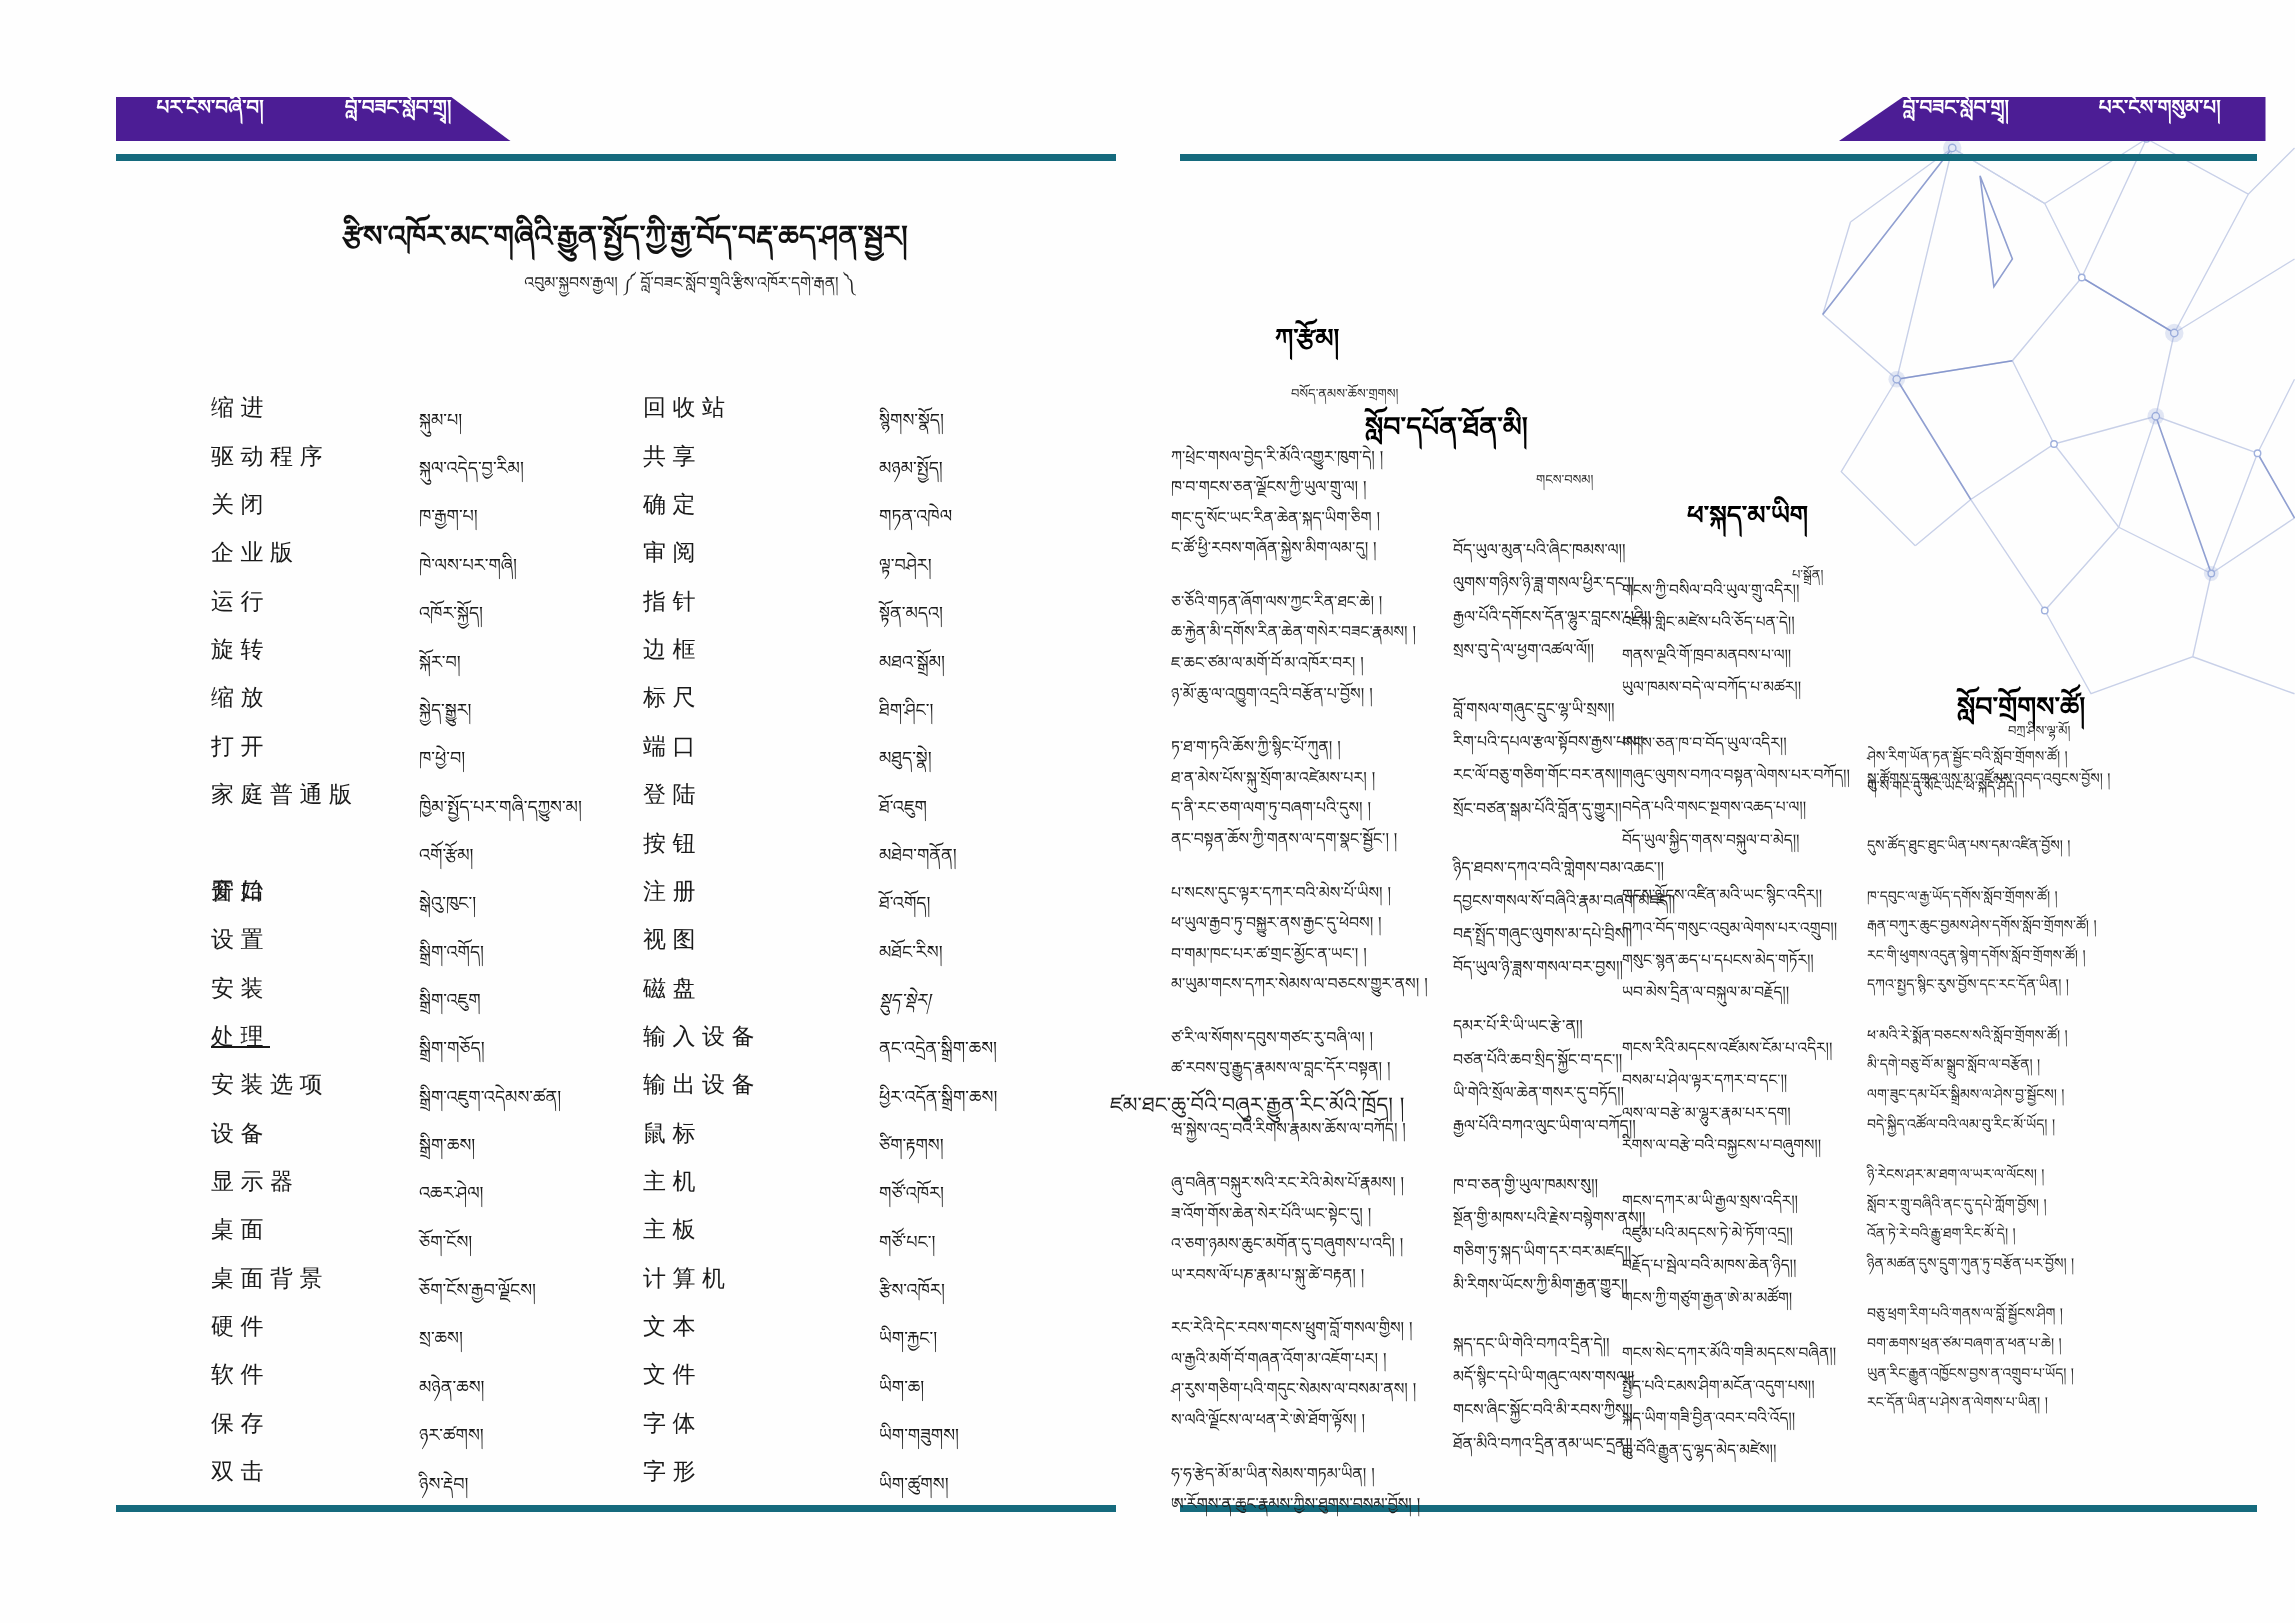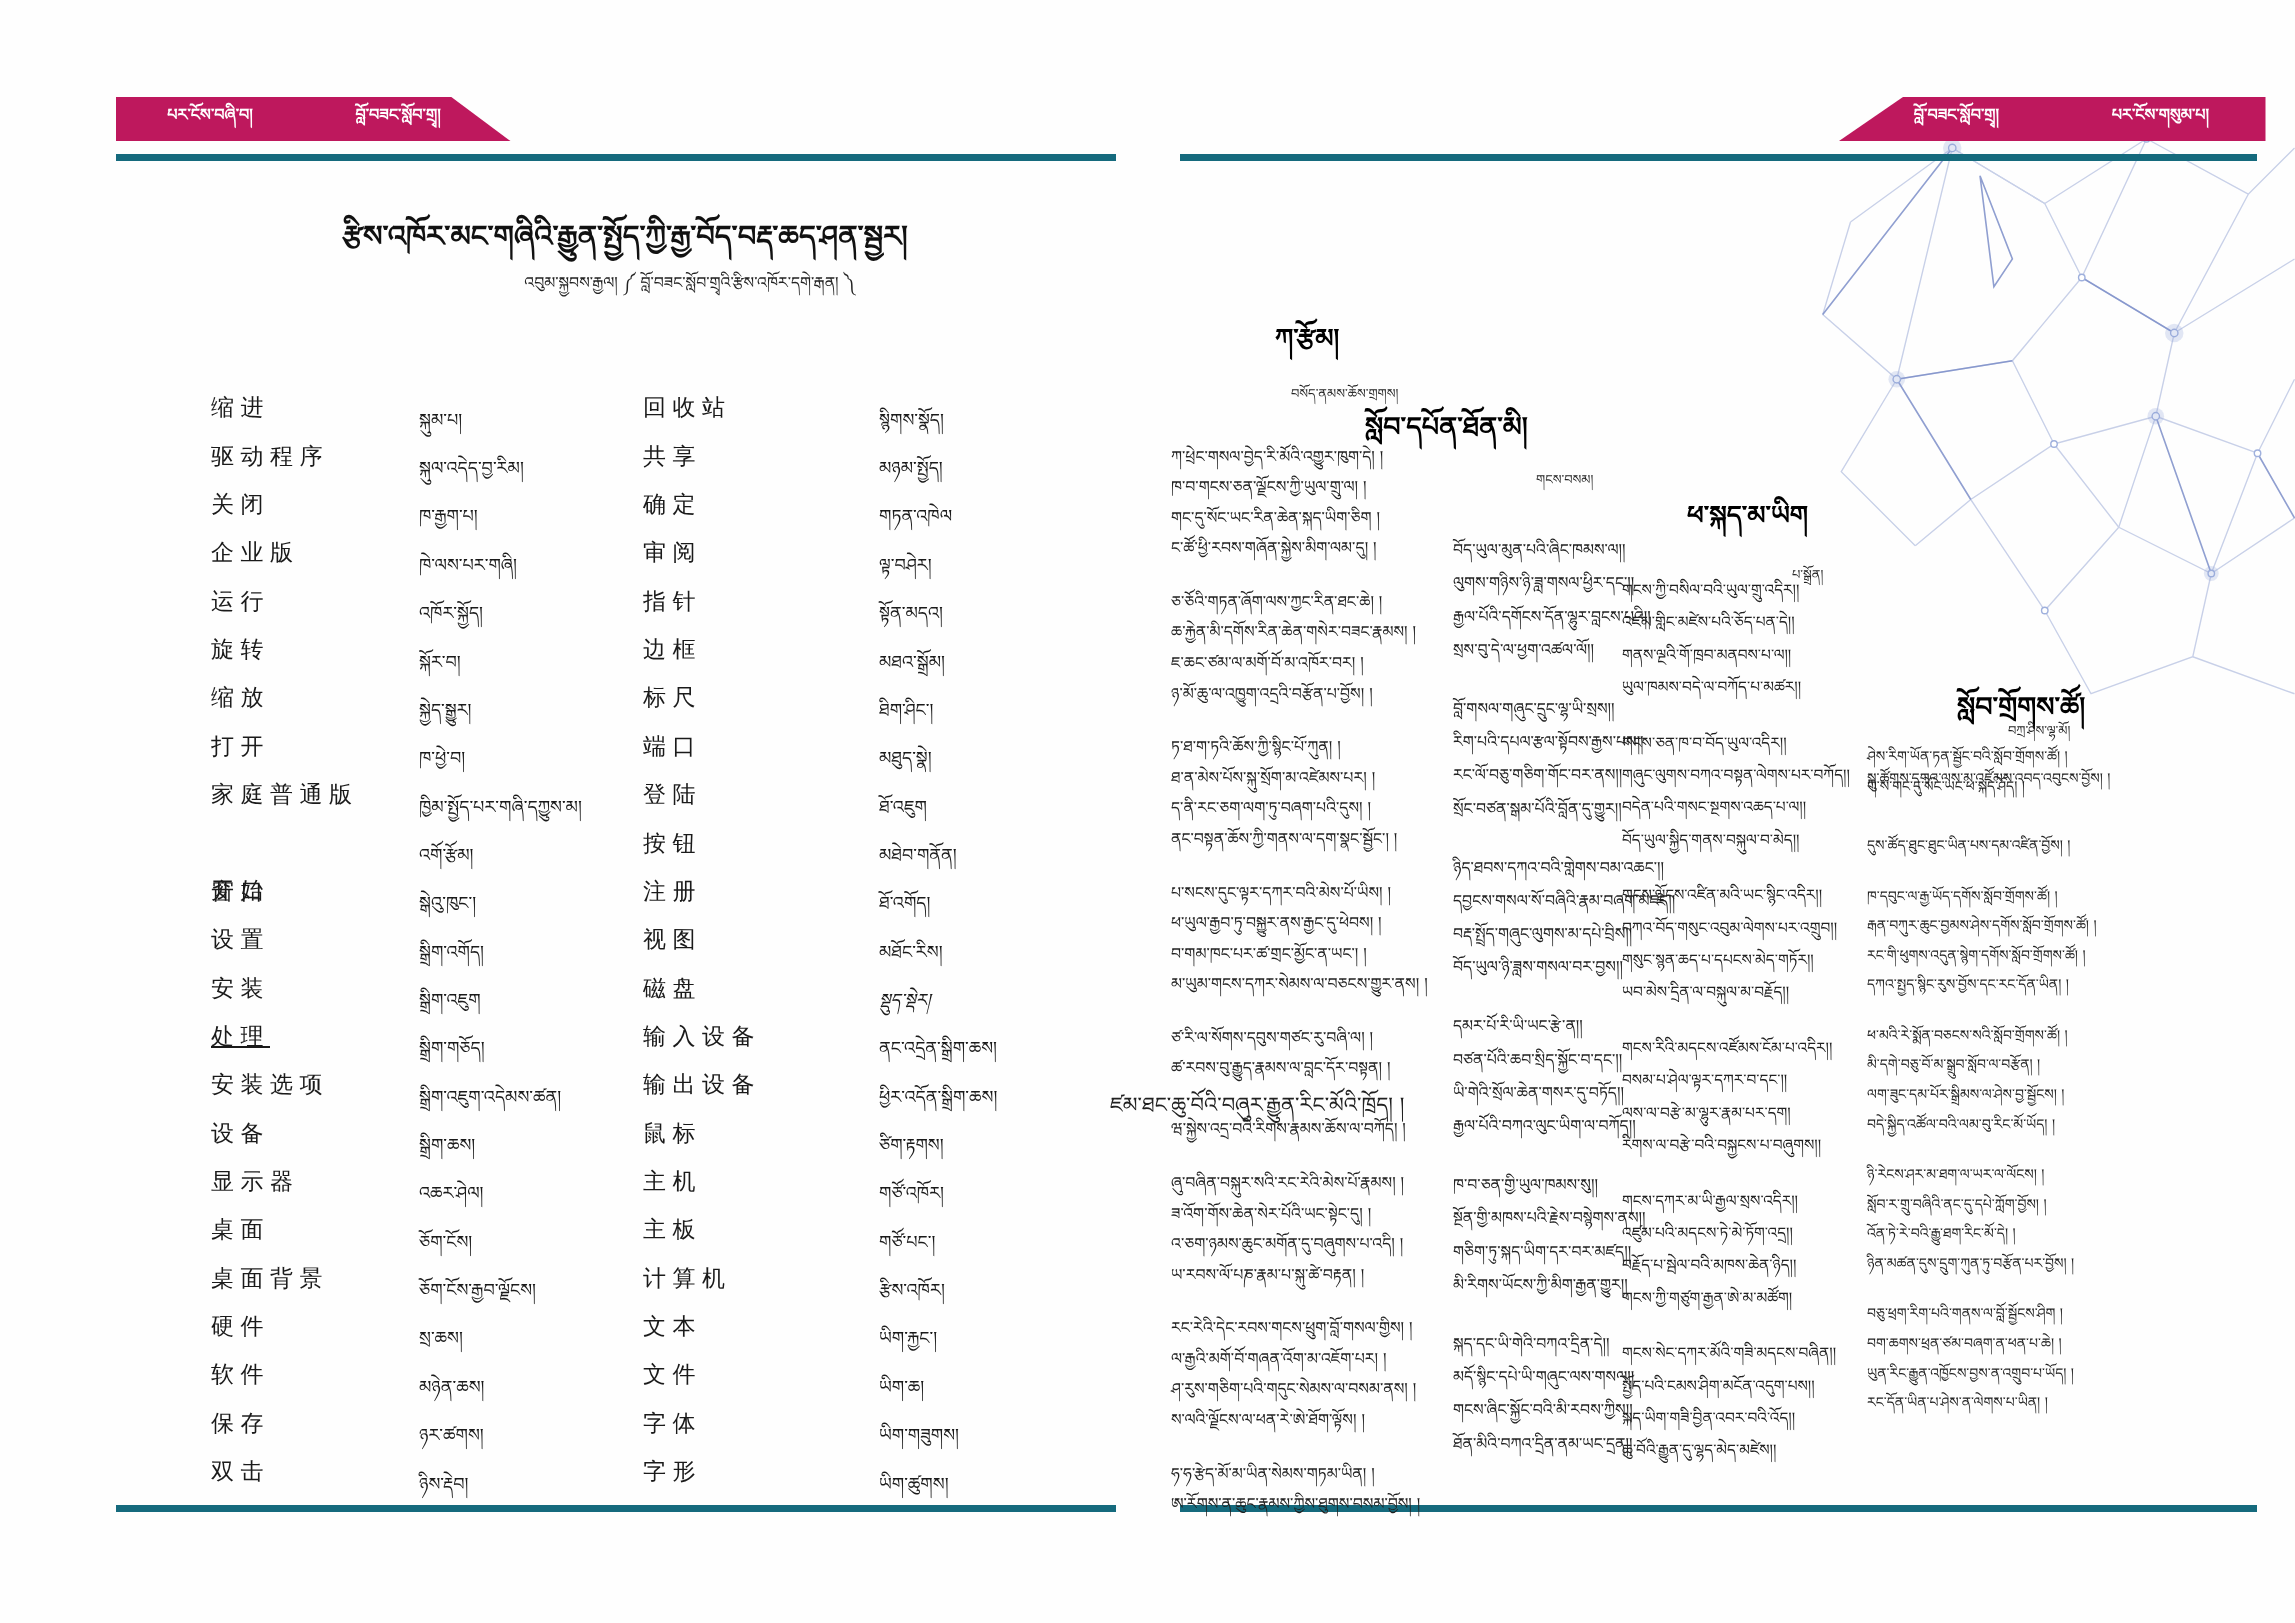--- a/index.html
+++ b/index.html
@@ -1,20 +1,20 @@
 <!DOCTYPE html>
 <html style="font-size:7.4px"><head>
 <meta charset="utf-8">
 <style>
   html,body{margin:0;padding:0;}
   body{width:2295px;height:1623px;background:#ffffff;font-family:"DejaVu Sans",sans-serif;}
   #sheet{position:relative;width:2295px;height:1623px;overflow:hidden;background:#fefefe;color:#1c1c1c;}
   .abs{position:absolute;}
-  .banner{height:44px;background:#be185d;color:#ffffff;display:flex;align-items:flex-start;
-          justify-content:space-around;font-size:16px;font-weight:bold;}
+  .banner{height:44px;background:#4c1d95;color:#ffffff;display:flex;align-items:flex-end;
+          justify-content:space-around;font-size:20px;font-weight:bold;}
   .banner-left{left:116px;top:97px;width:376px;clip-path:polygon(0 0,85% 0,100% 100%,0 100%);padding-right:18.5px;}
   .banner-right{left:1839px;top:97px;width:408px;clip-path:polygon(15% 0,100% 0,100% 100%,0 100%);padding-left:18.5px;}
   .rule{height:6.5px;background:#156a7d;}
   .page-title{left:324px;top:203px;width:602px;text-align:center;font-size:29px;font-weight:bold;color:#111;}
   .page-subtitle{left:398px;top:265px;width:583px;text-align:center;font-size:15.7px;color:#222;}
   .zh{position:absolute;font-family:"DejaVu Serif",serif;font-size:23px;letter-spacing:6.5px;color:#1a1a1a;white-space:nowrap;}
   .bo{position:absolute;font-size:17.6px;color:#1a1a1a;white-space:nowrap;}
   .verse{position:absolute;color:#202020;white-space:nowrap;}
   .sec-title{position:absolute;font-weight:bold;color:#000;white-space:nowrap;}
   .sec-author{position:absolute;font-size:13px;color:#222;white-space:nowrap;}

